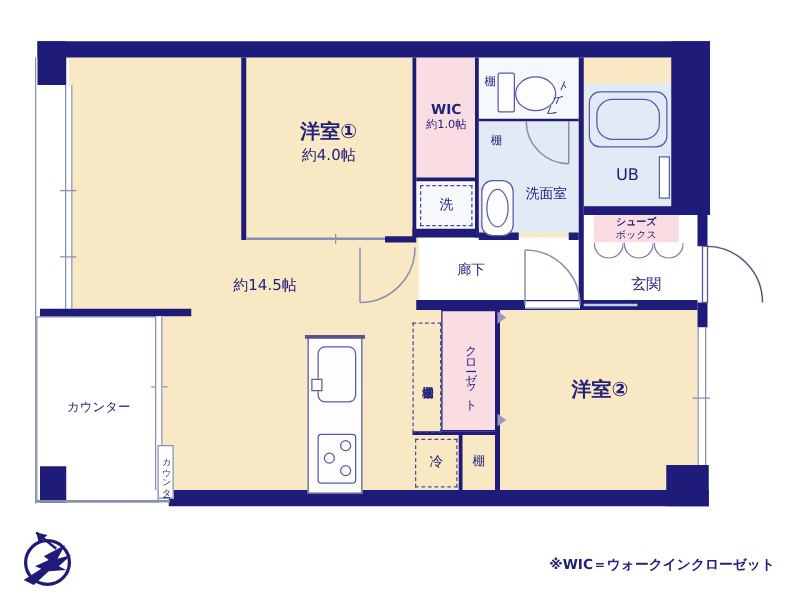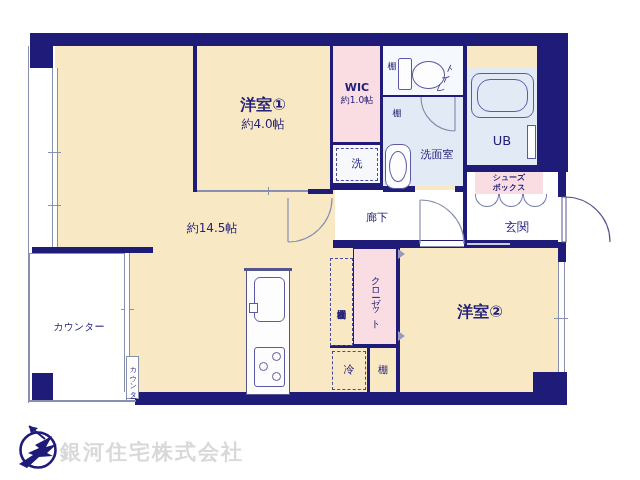--- a/index.html
+++ b/index.html
@@ -130,40 +130,40 @@
 
   <div class="lbl" style="left:333px;top:81px;width:48px;height:13px;font-size:11px;font-weight:600;">WIC</div>
   <div class="lbl" style="left:331px;top:95px;width:52px;height:12px;font-size:9px;">約1.0帖</div>
 
   <div class="lbl vlbl" style="left:440px;top:52px;width:14px;height:44px;font-size:9px;transform:rotate(24deg);">トイレ</div>
 
   <div class="lbl" style="left:410px;top:148px;width:54px;height:13px;font-size:11px;">洗面室</div>
 
   <div class="lbl" style="left:480px;top:134px;width:44px;height:15px;font-size:13px;">UB</div>
 
-  <div class="lbl" style="left:352px;top:211px;width:50px;height:14px;font-size:11px;">廊下</div>
+  <div class="lbl" style="left:352px;top:211px;width:50px;height:14px;font-size:11px;font-family:Liberation Mono, monospace;">廊下</div>
 
   <div class="lbl" style="left:492px;top:220px;width:50px;height:14px;font-size:12px;text-align:center;">玄関</div>
 
   <div class="lbl" style="left:40px;top:321px;width:78px;height:13px;font-size:10px;">カウンター</div>
 
   <div class="lbl" style="left:385px;top:61px;width:14px;height:12px;font-size:9px;">棚</div>
   <div class="lbl" style="left:390px;top:108px;width:14px;height:12px;font-size:9px;">棚</div>
   <div class="lbl" style="left:376px;top:364px;width:14px;height:13px;font-size:10px;">棚</div>
   <div class="lbl" style="left:350px;top:157px;width:14px;height:14px;font-size:11px;">洗</div>
   <div class="lbl" style="left:342px;top:363px;width:14px;height:14px;font-size:11px;">冷</div>
 
   <div class="lbl vlbl" style="left:127px;top:358px;width:11px;height:39px;font-size:7px;letter-spacing:0;">カウンター</div>
   <div class="lbl vlbl" style="left:331px;top:262px;width:21px;height:80px;font-size:9.5px;letter-spacing:0;">食器棚置場</div>
   <div class="lbl vlbl" style="left:366px;top:256px;width:20px;height:82px;font-size:9.5px;letter-spacing:0;">クローゼット</div>
 
   <div class="lbl" style="left:475px;top:173px;width:68px;height:10px;font-size:8px;font-weight:600;">シューズ</div>
-  <div class="lbl" style="left:475px;top:183px;width:68px;height:10px;font-size:8px;font-weight:700;">ボックス</div>
+  <div class="lbl" style="left:475px;top:183px;width:68px;height:10px;font-size:8px;font-weight:400;">ボックス</div>
 
   <svg width="46" height="52" viewBox="0 0 46 52" style="left:15px;top:423px;">
     <circle cx="23" cy="27" r="17.5" stroke="#1e1c78" stroke-width="2.6" fill="none"></circle>
     <line x1="30" y1="16" x2="14" y2="3" stroke="#1e1c78" stroke-width="2"></line>
     <path d="M14,3 L23,5 L16,11 Z" fill="#1e1c78"></path>
     <path d="M4,41 L18,32 L13,30 L24,25 L20,22 L37,13 L31,24 L42,21 L32,30 L38,33 L24,34 L12,45 Z" fill="#1e1c78"></path>
   </svg>
-  <div class="lbl" style="left:60px;top:438px;width:220px;height:28px;justify-content:flex-start;font-size:21px;font-weight:bold;color:var(--companygray,#d8d8d8);letter-spacing:2px;">銀河住宅株式会社</div>
+  <div class="lbl" style="left:428px;top:444px;width:192px;height:15px;justify-content:flex-end;font-size:11px;font-weight:600;">※WIC＝ウォークインクローゼット</div>
 
 </div>
 
 </body></html>

